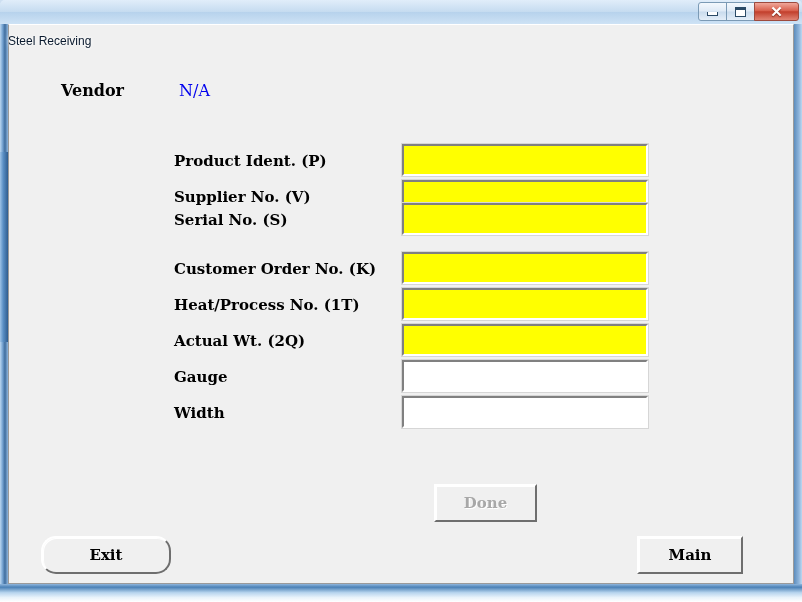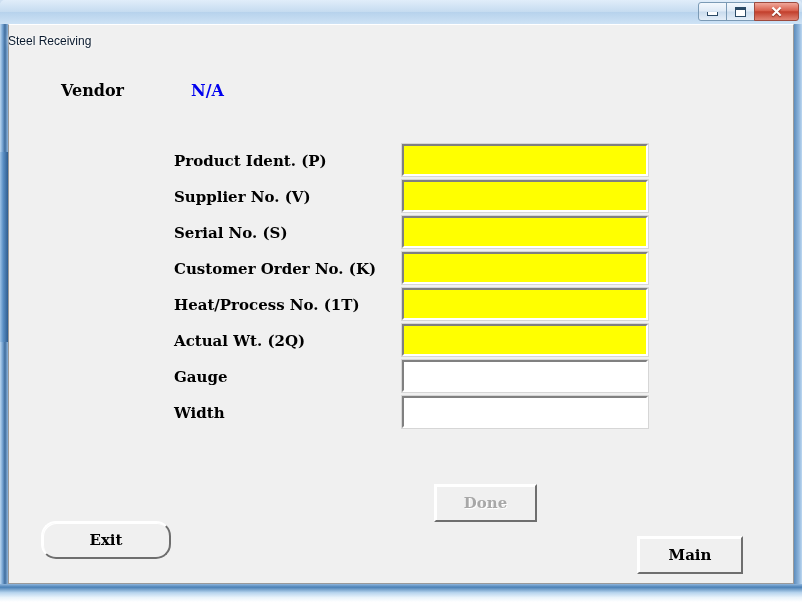--- a/index.html
+++ b/index.html
@@ -135,25 +135,24 @@
     position: absolute;
     font-family: "DejaVu Serif", serif;
     font-weight: bold;
     font-size: 16px;
     color: #000000;
     white-space: nowrap;
   }
   .vendor-value {
     position: absolute;
     font-family: "DejaVu Serif", serif;
-    font-weight: bold;
+    font-weight: normal;
     font-size: 16px;
     color: #0000ee;
     white-space: nowrap;
-    margin-left: 12px;
   }
 
   .field-row { position: absolute; left: 0; width: 786px; height: 36px; }
   .field-label {
     position: absolute; left: 165px; top: 8px;
     font-family: "DejaVu Serif", serif;
     font-weight: bold;
     font-size: 15px;
     color: #000000;
     white-space: nowrap;
@@ -247,21 +246,21 @@
 
       <div id="field-rows">
           <div class="field-row" style="top: 119px;">
             <div class="field-label">Product Ident. (P)</div>
             <input type="text" class="field-input" style="">
           </div>
           <div class="field-row" style="top: 155px; padding-left: 12px;">
             <div class="field-label">Supplier No. (V)</div>
             <input type="text" class="field-input" style="">
           </div>
-          <div class="field-row" style="top: 191px;">
+          <div class="field-row" style="top: 178px;">
             <div class="field-label">Serial No. (S)</div>
             <input type="text" class="field-input" style="">
           </div>
           <div class="field-row" style="top: 227px;">
             <div class="field-label">Customer Order No. (K)</div>
             <input type="text" class="field-input" style="">
           </div>
           <div class="field-row" style="top: 263px;">
             <div class="field-label">Heat/Process No. (1T)</div>
             <input type="text" class="field-input" style="">
@@ -275,20 +274,20 @@
             <input type="text" class="field-input white" style="">
           </div>
           <div class="field-row" style="top: 371px;">
             <div class="field-label">Width</div>
             <input type="text" class="field-input white" style="">
           </div>
         </div>
 
       <button class="btn disabled" style="left:425px; top:459px; width:103px; height:38px;" disabled="">Done</button>
 
-      <button class="btn" style="left:32px; top:496px; width:130px; height:38px;border-radius:15px;">Exit</button>
+      <button class="btn" style="left:32px; top:511px; width:130px; height:38px;border-radius:15px;">Exit</button>
       <button class="btn" style="left:628px; top:511px; width:106px; height:38px;">Main</button>
 
     </div>
   </div>
 
   <div id="bottom-accent"></div>
 </div>
 
 </body></html>

